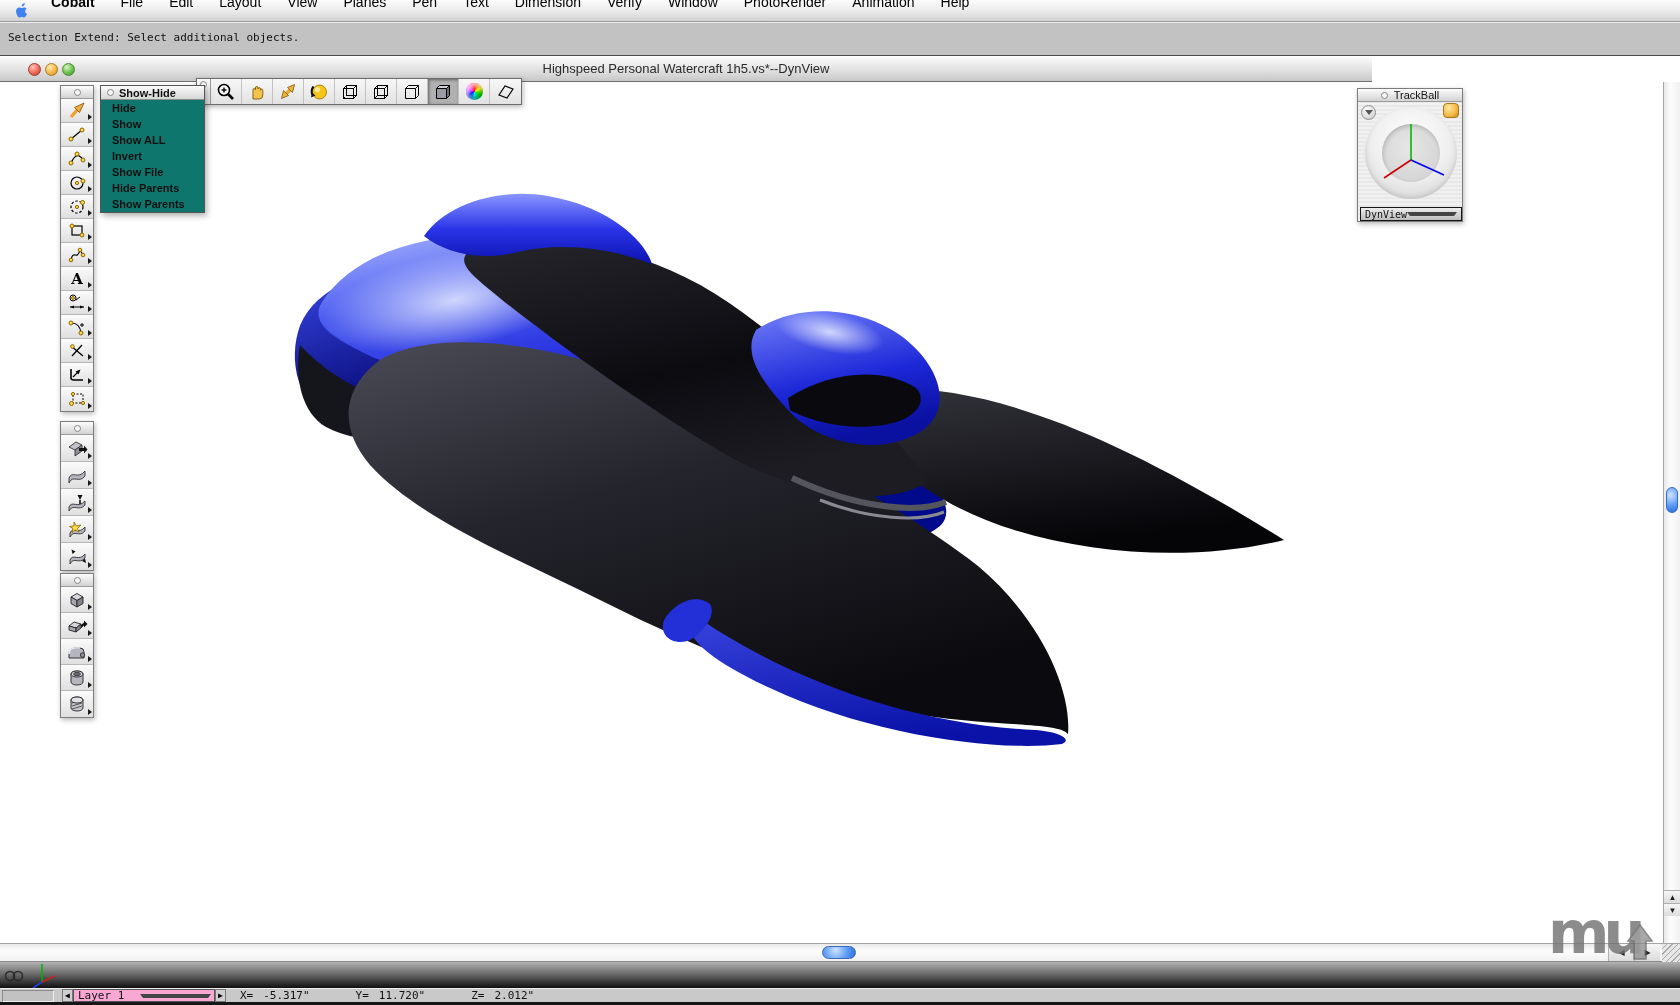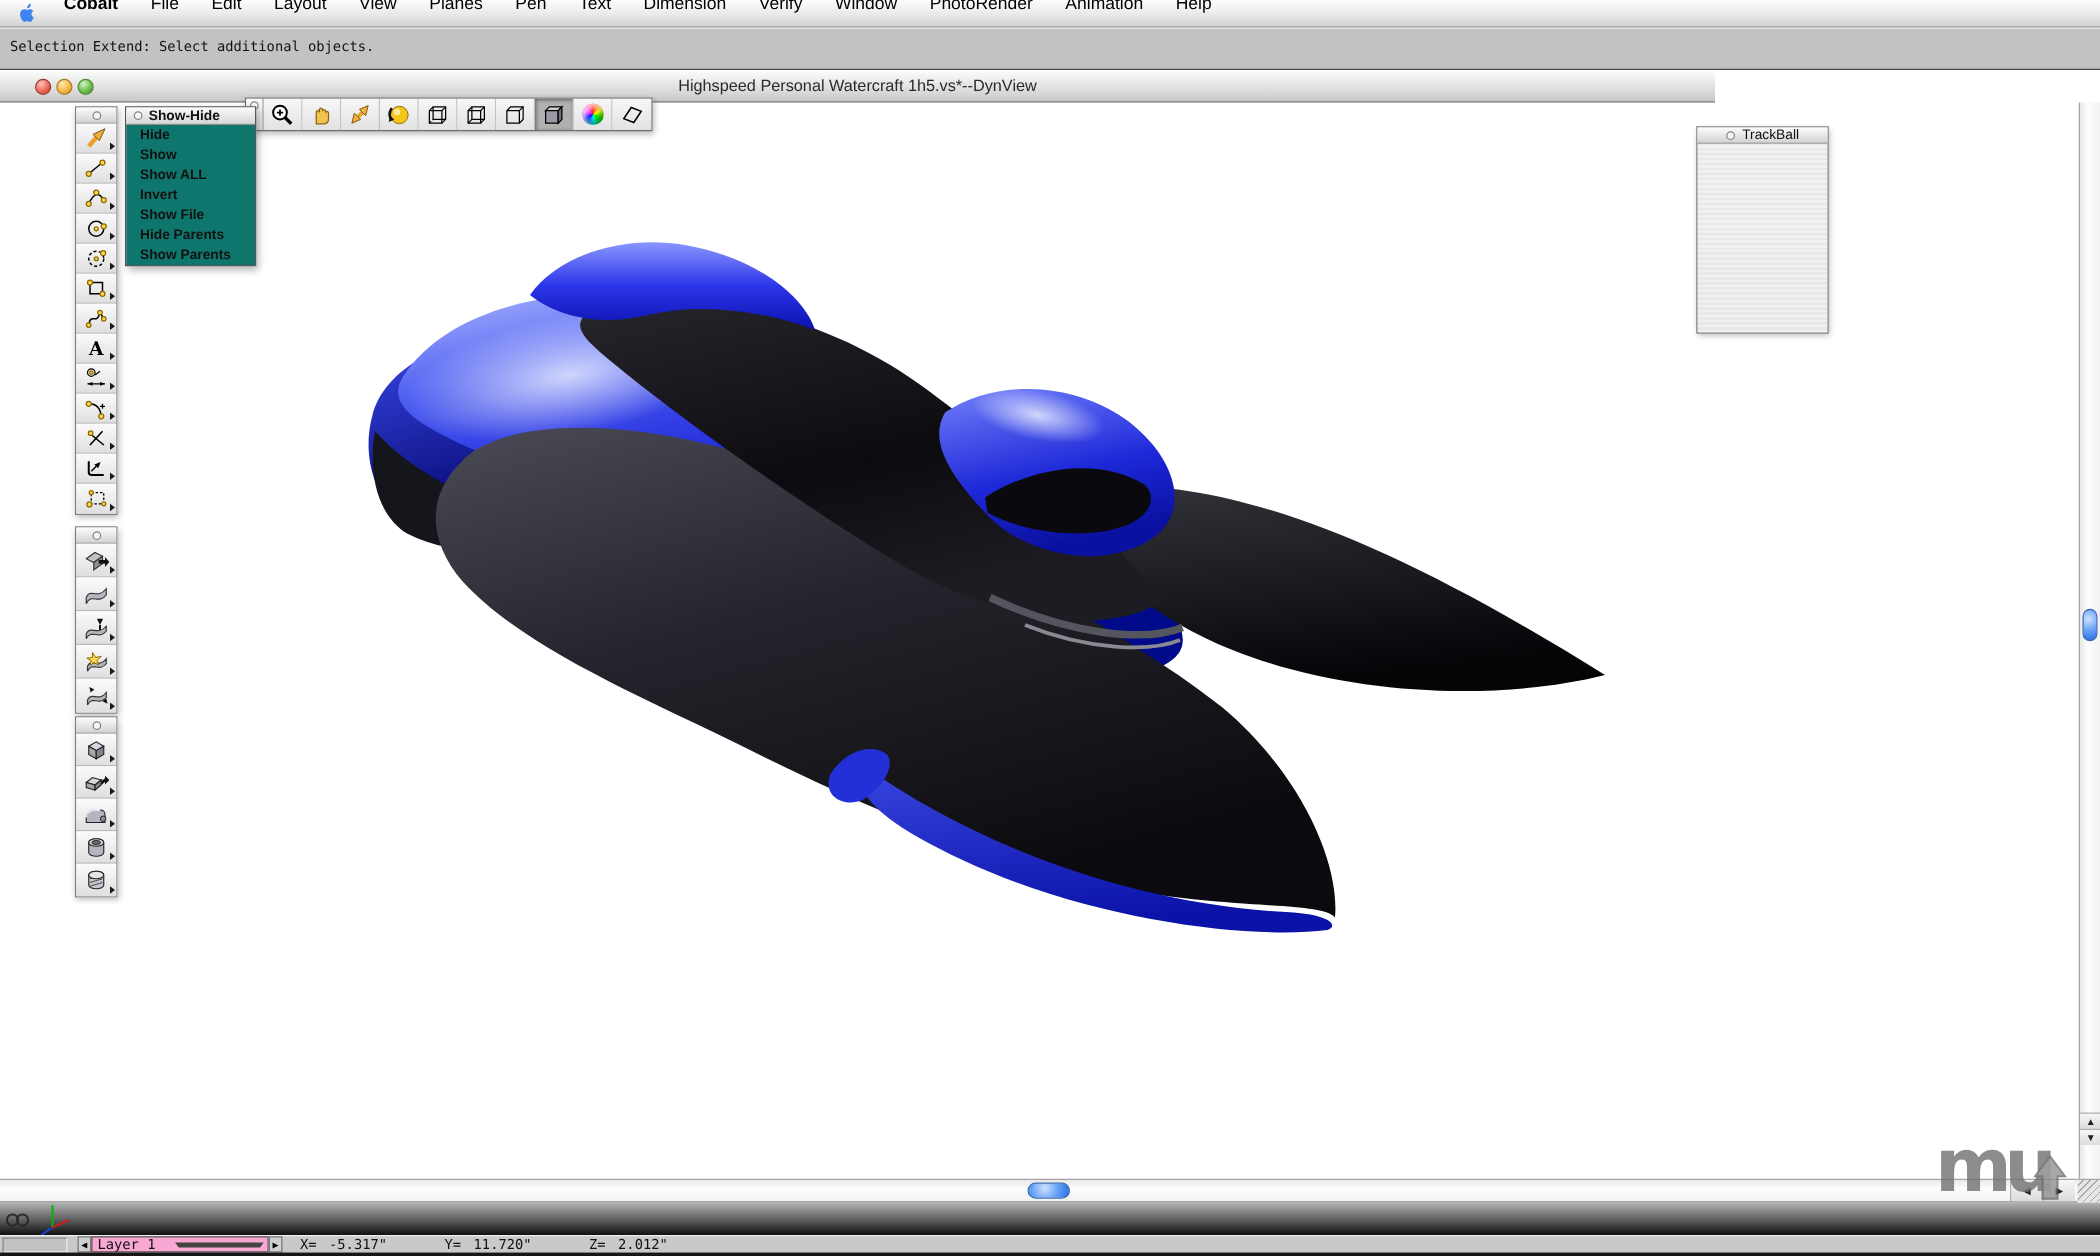--- a/index.html
+++ b/index.html
@@ -45,21 +45,21 @@
   .vcell.sel{background:#b0b0b0;box-shadow:inset 1px 1px 3px rgba(0,0,0,.45);}
   .rainbow{width:17px;height:17px;border-radius:50%;background:conic-gradient(#f00,#ff0,#0f0,#0ff,#00f,#f0f,#f00);box-shadow:inset 3px 3px 4px rgba(255,255,255,.75),inset -2px -3px 4px rgba(0,0,0,.4);}
 
   
   #showhide{left:100px;top:85px;width:105px;background:#fff;border:1px solid #555;box-shadow:2px 3px 6px rgba(0,0,0,.3);z-index:7;}
   #showhide .sh-title{height:14px;background:linear-gradient(#fbfbfb,#d6d6d6);border-bottom:1px solid #8d8d8d;display:flex;align-items:center;gap:5px;padding-left:6px;}
   #showhide .sh-title span{font-size:11px;font-weight:bold;color:#111;}
   .sh-item{height:16px;line-height:16px;padding-left:11px;font-size:11px;color:#111;background:#0f766e;font-weight:bold;}
 
   
-  #trackball{left:1357px;top:101px;width:106px;height:166px;z-index:6;}
+  #trackball{left:1357px;top:88px;width:106px;height:134px;z-index:6;}
   #trackball .ptitle{gap:6px;}
   #trackball .ptitle span{font-size:11px;color:#111;}
   #tb-body{position:relative;height:105px;}
   #tb-ball{position:absolute;left:7px;top:5px;width:92px;height:92px;border-radius:50%;background:radial-gradient(circle at 50% 36%,#ffffff,#efefef 52%,#d2d2d2 92%);box-shadow:inset 0 -2px 5px rgba(0,0,0,.12);}
   #tb-inner{position:absolute;left:17px;top:17px;width:58px;height:58px;border-radius:50%;background:radial-gradient(circle at 45% 40%,#e6e6e6,#d6d6d6 70%,#c8c8c8);box-shadow:inset 1px 2px 4px rgba(0,0,0,.18);}
   #tb-collapse{position:absolute;left:3px;top:3px;width:15px;height:15px;border-radius:50%;background:radial-gradient(circle at 40% 30%,#fbfbfb,#c9c9c9);border:1px solid #8f8f8f;display:flex;align-items:center;justify-content:center;}
   #tb-collapse .tri{width:0;height:0;border-left:4px solid transparent;border-right:4px solid transparent;border-top:5px solid #555;}
   #tb-gold{position:absolute;right:3px;top:1px;width:16px;height:15px;border-radius:4px;background:radial-gradient(circle at 35% 30%,#ffe9a0,#f2b844 60%,#c8881c);border:1px solid #a5791f;}
   #tb-axes{position:absolute;left:7px;top:5px;}
   #tb-drop{position:absolute;left:2px;bottom:-14px;width:102px;height:14px;border:1px solid #151515;background:linear-gradient(#ededed,#bdbdbd);display:flex;align-items:center;}
@@ -487,20 +487,38 @@
     </svg>
       <span class="fly"></span>
   </div>
 </div>
 
 <div id="trackball" class="palette abs">
   <div class="ptitle">
     <span class="pcircle"></span>
     <span>TrackBall</span>
   </div>
+  <div id="tb-body">
+    <div id="tb-ball">
+        <div id="tb-inner"></div>
+      </div>
+    <svg id="tb-axes" width="92" height="92" viewBox="0 0 92 92">
+      <line x1="46" y1="53" x2="46" y2="17" stroke="#00bb00" stroke-width="1.6"></line>
+      <line x1="46" y1="53" x2="79" y2="68" stroke="#0000ee" stroke-width="1.6"></line>
+      <line x1="46" y1="53" x2="19" y2="71" stroke="#cc0000" stroke-width="1.6"></line>
+    </svg>
+    <div id="tb-collapse">
+        <span class="tri"></span>
+      </div>
+    <div id="tb-gold"></div>
+    <div id="tb-drop">
+      <span>DynView</span>
+      <span class="dtri"></span>
+    </div>
+  </div>
 </div>
 
 <div id="vscroll" class="abs">
   <div id="vthumb"></div>
   <div class="varrows">
     <div class="sbtn">▲</div>
     <div class="sbtn">▼</div>
   </div>
 </div>
 <div id="hscroll" class="abs">

